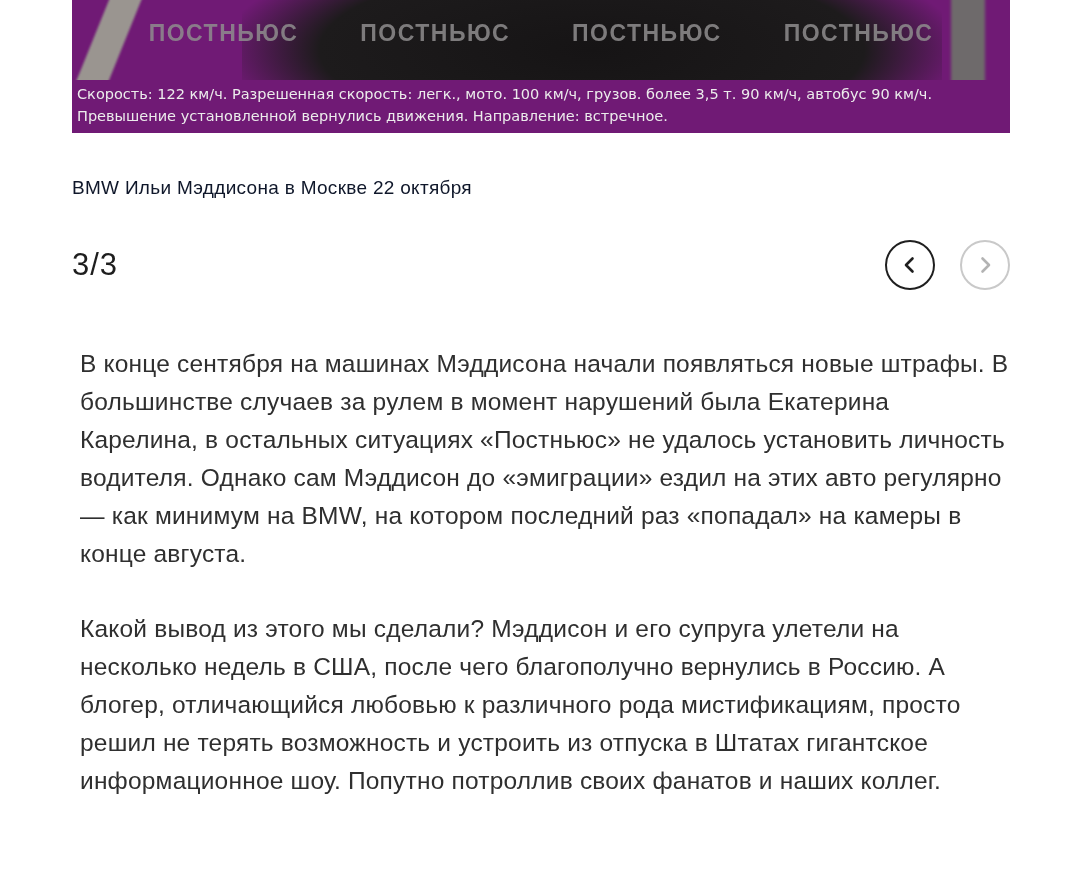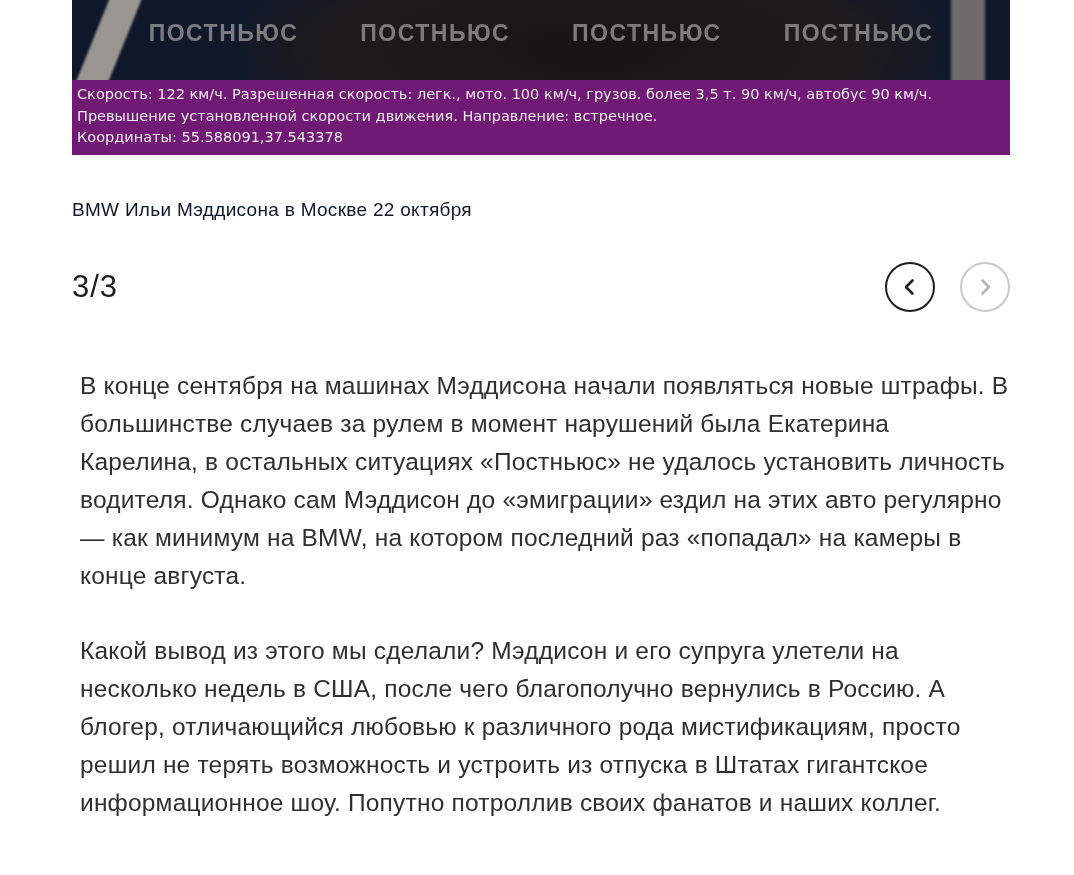--- a/index.html
+++ b/index.html
@@ -11,21 +11,21 @@
   }
   .content {
     width: 938px;
     margin-left: 72px;
   }
   
   figure { position: relative; width: 938px; }
   .photo {
     position: relative;
     width: 938px; height: 80px;
-    background: #0f172a;
+    background: #701a75;
     overflow: hidden;
   }
   .photo-shade {
     position: absolute; left: 170px; top: -60px;
     width: 700px; height: 220px;
     background: radial-gradient(ellipse at center, #161415 0%, #1d1b1c 55%, rgba(35,32,33,0) 75%);
   }
   .lane-stripe {
     position: absolute; left: 18px; top: -25px;
     width: 30px; height: 150px;
@@ -118,22 +118,21 @@
       <div class="right-stripe"></div>
       <div class="watermark-row">
         <span class="watermark">ПОСТНЬЮС</span>
         <span class="watermark">ПОСТНЬЮС</span>
         <span class="watermark">ПОСТНЬЮС</span>
         <span class="watermark">ПОСТНЬЮС</span>
       </div>
     </div>
     <div class="overlay">
       <div class="overlay-line">Скорость: 122 км/ч. Разрешенная скорость: легк., мото. 100 км/ч, грузов. более 3,5 т. 90 км/ч, автобус 90 км/ч.</div>
-      <div class="overlay-line">Превышение установленной скорости движения. Направление: встречное.</div>
-      <div class="overlay-line">Координаты: 55.588091,37.543378</div>
+      <div class="overlay-line">Превышение установленной вернулись движения. Направление: встречное.</div>
     </div>
     <figcaption>BMW Ильи Мэддисона в Москве 22 октября</figcaption>
   </figure>
 
   <div class="carousel-bar">
     <div class="counter">3/3</div>
     <div class="nav-buttons">
       <div class="nav-btn active">
         <span>
           <svg width="20" height="20" viewBox="0 0 20 20">

